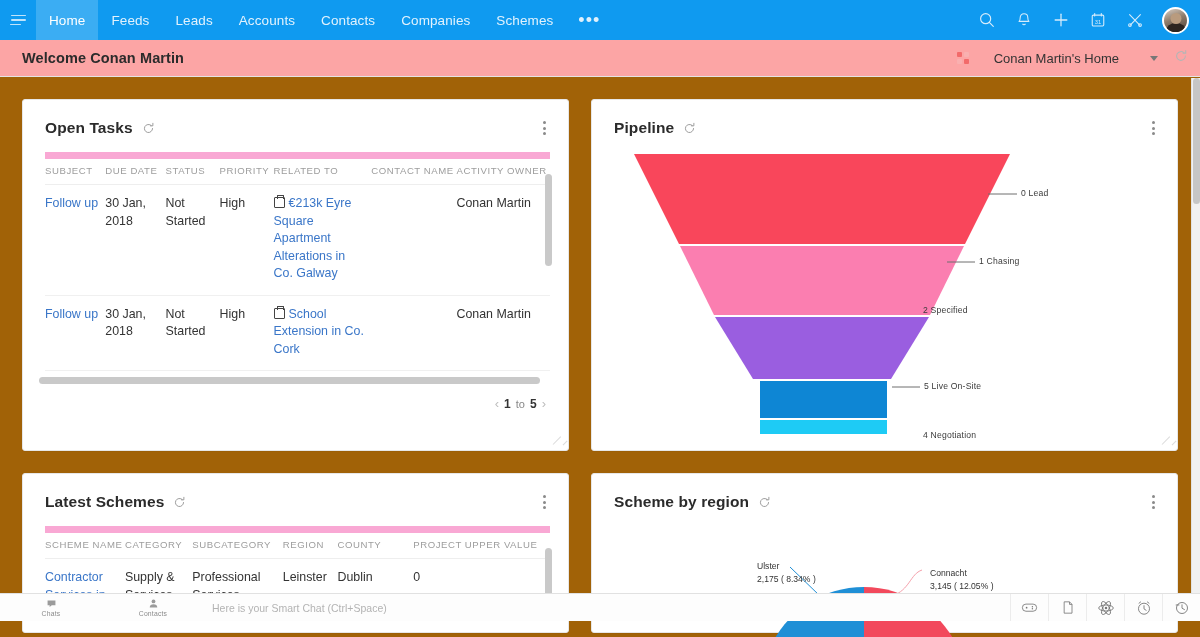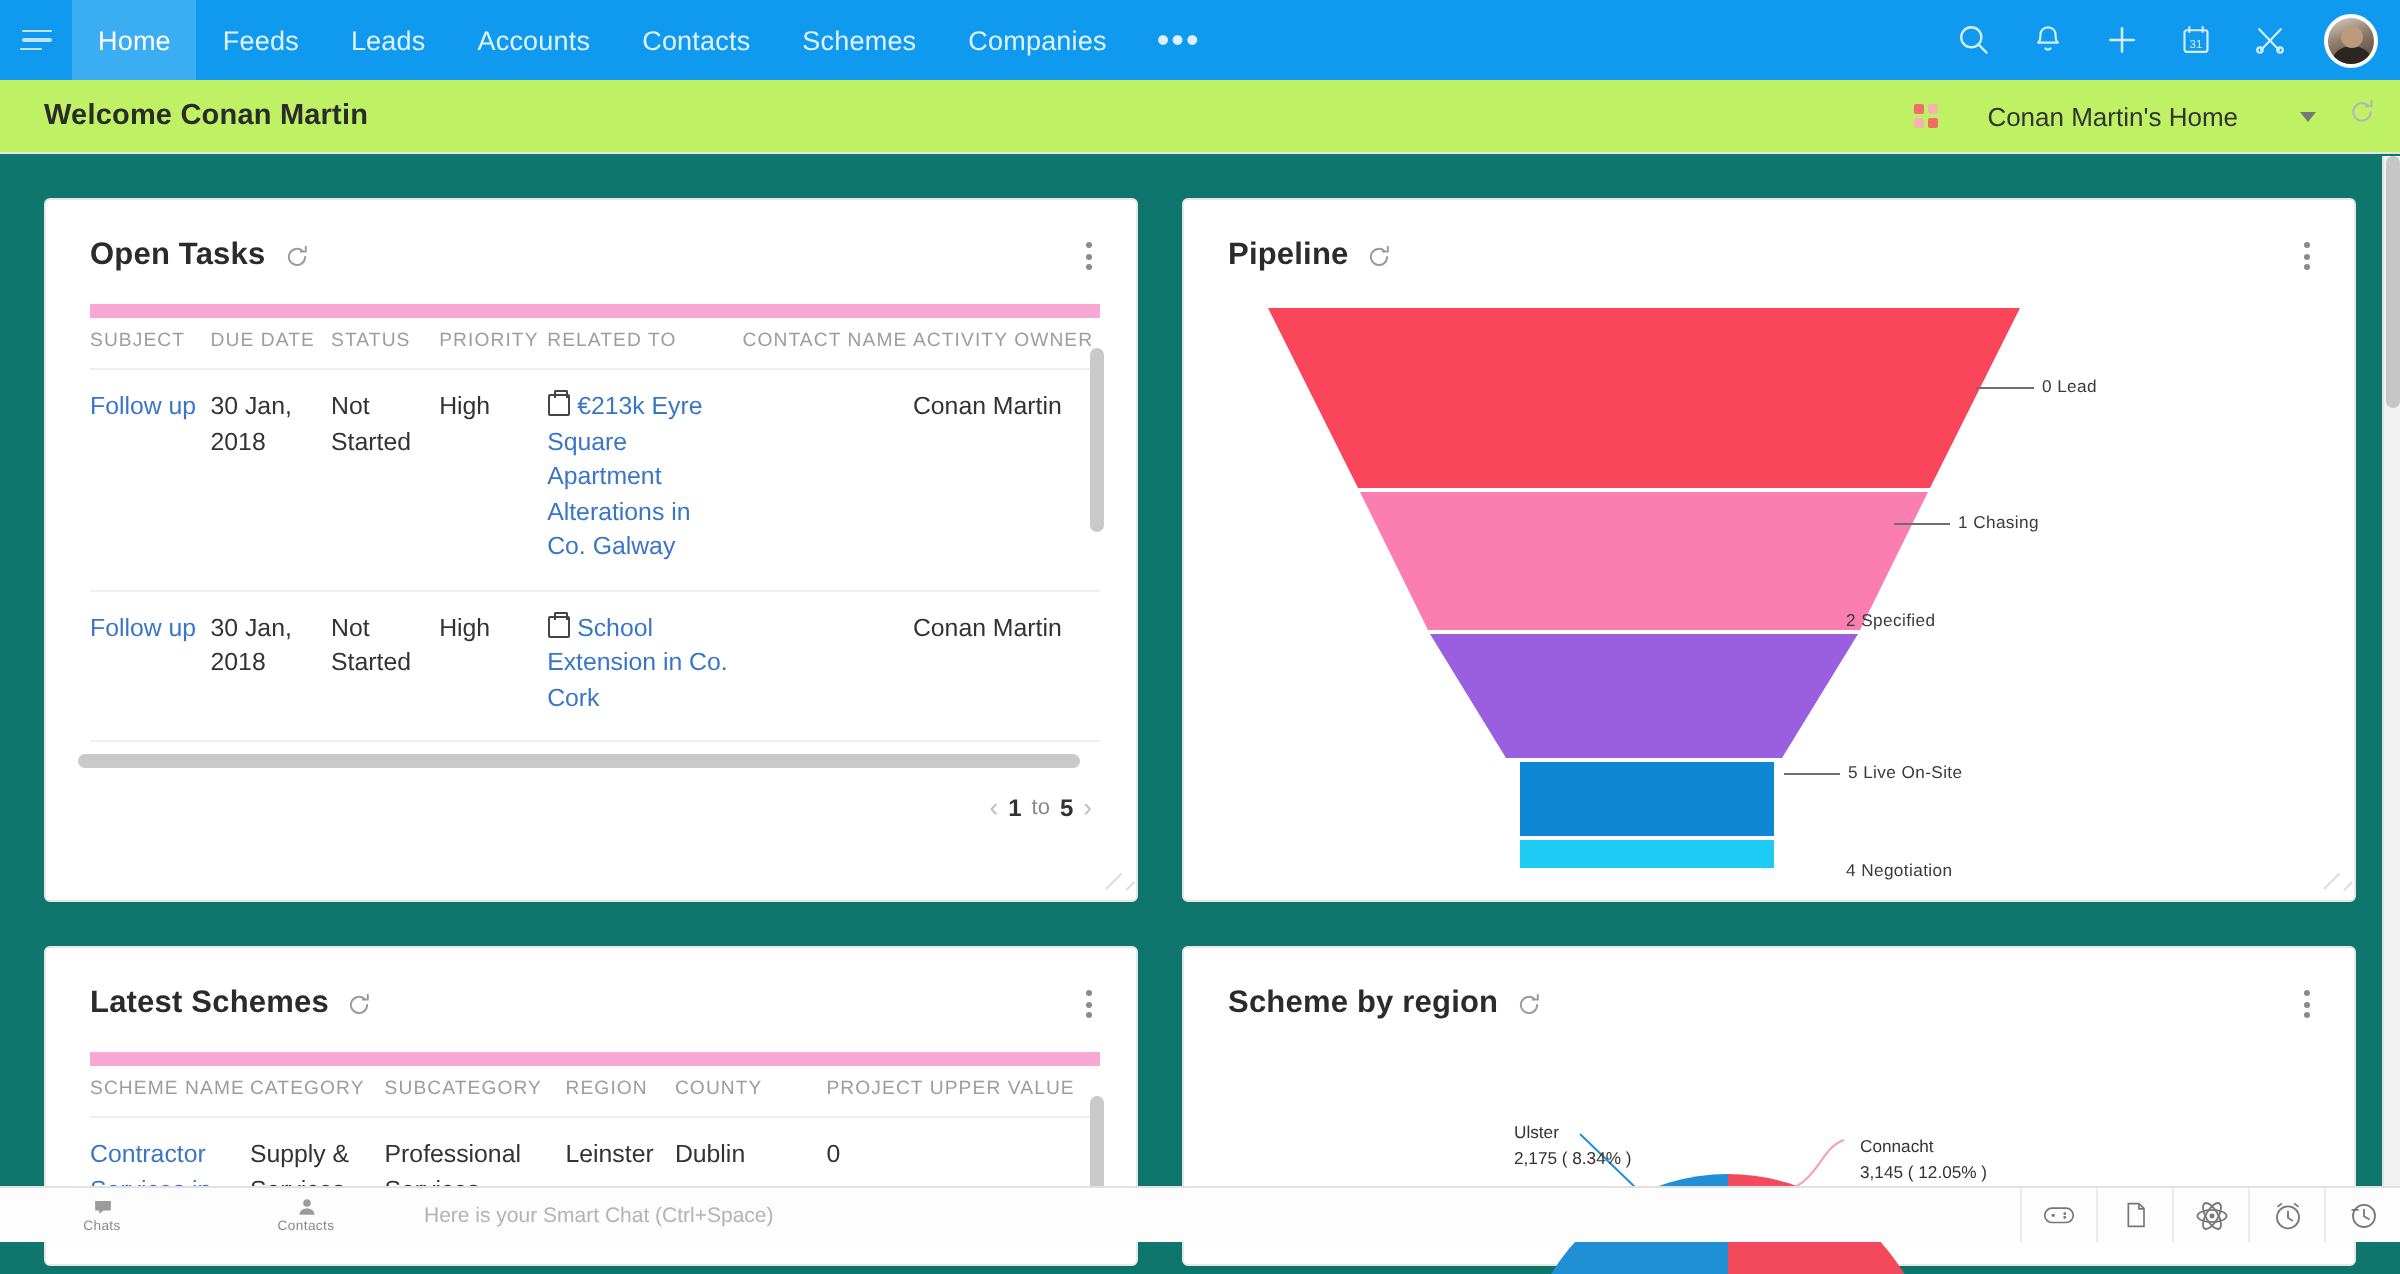--- a/index.html
+++ b/index.html
@@ -49,40 +49,40 @@
     transform:translateX(-50%);
   }
   .avatar::before{
     content:""; position:absolute; left:50%; top:18%;
     width:11px;height:11px;background:#b99b7e;border-radius:50%;
     transform:translateX(-50%); z-index:2;
   }
 
   
   .welcomebar {
-    height: 37px; background: #bef264;
+    height: 37px; background: #fca5a5;
     border-bottom: 1px solid #e4e4e4;
     display: flex; align-items: center; padding: 0 12px 0 22px;
     position: relative; z-index: 40;
   }
   .welcome-title { font-size: 14.5px; font-weight: bold; color: #2b2b2b; letter-spacing:.1px; }
   .welcomebar .spacer { flex: 1; }
   .home-select { display: flex; align-items: center; gap: 25px; cursor: pointer; }
   .grid-icon { display:grid; grid-template-columns:5px 5px; grid-template-rows:5px 5px; gap:2px; }
   .grid-icon i { background:#f26a6a; display:block; border-radius:1px; }
   .grid-icon i:nth-child(2){ background:#f9b0b0; }
   .grid-icon i:nth-child(3){ background:#f9b0b0; }
   .home-select-label { font-size: 13px; color: #333; }
   .caret { width:0;height:0;border-left:4.5px solid transparent;border-right:4.5px solid transparent;border-top:5px solid #777; margin-left:6px;}
   .refresh-top { margin-left: 16px; cursor:pointer; }
 
   
   .workspace {
     position: relative; height: 560px;
-    overflow: hidden; background: #0f766e;
+    overflow: hidden; background: #a16207;
     padding: 22px 22px 0 22px;
   }
   .grid2 { display: flex; gap: 22px; }
   .card {
     background: #ffffff; border: 1px solid #e7e7e7; border-radius: 3px;
     position: relative; flex: 1;
     box-shadow: 0 1px 1px rgba(0,0,0,.03);
   }
   .card-head {
     display: flex; align-items: center; padding: 18px 18px 0 22px;
@@ -186,24 +186,24 @@
     <div class="navtab">
         <span>Leads</span>
       </div>
     <div class="navtab">
         <span>Accounts</span>
       </div>
     <div class="navtab">
         <span>Contacts</span>
       </div>
     <div class="navtab">
+        <span>Companies</span>
+      </div>
+    <div class="navtab">
         <span>Schemes</span>
-      </div>
-    <div class="navtab">
-        <span>Companies</span>
       </div>
     <div class="navtab more">
         <span>•••</span>
       </div>
   </div>
   <div class="navspacer"></div>
   <div class="navicons">
     <div class="navicon">
       <svg width="18" height="18" viewBox="0 0 20 20">
           <circle cx="8.5" cy="8.5" r="5.6" fill="none" stroke="#d6ecfb" stroke-width="1.3"></circle>

